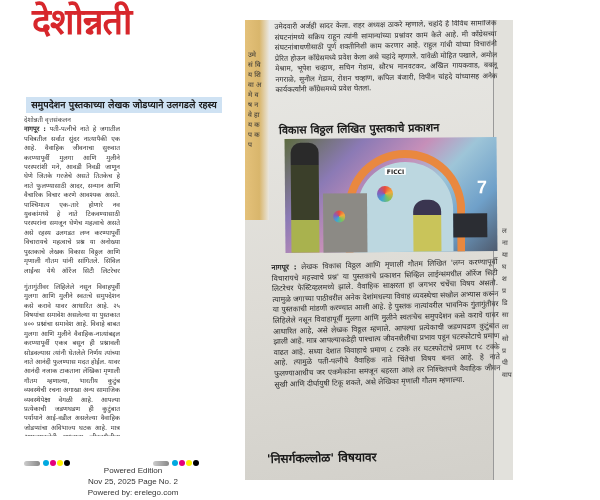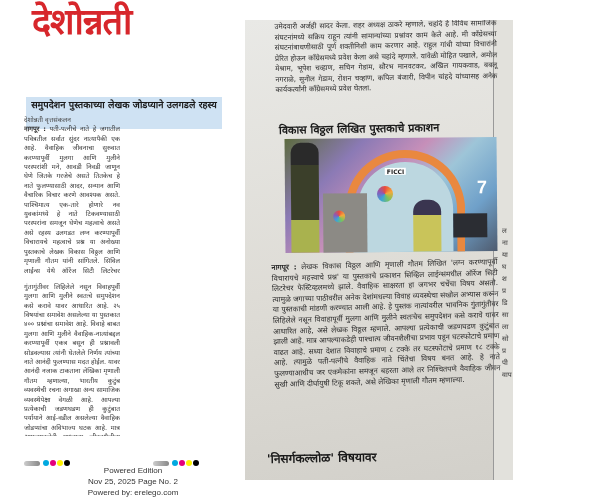--- a/index.html
+++ b/index.html
@@ -12,21 +12,21 @@
       position: absolute; left: 14px; top: 2px;
       font-family: "DejaVu Sans", sans-serif; font-weight: bold;
       font-size: 36px; line-height: 40px; color: #d7262b; letter-spacing: -1px;
     }
     .headline {
       position: absolute; left: 10px; top: 46px; width: 200px;
       font-family: "DejaVu Sans", sans-serif; font-size: 17px; line-height: 22px;
       color: #111; text-align: center; font-weight: bold;
     }
     .subhead {
-      position: absolute; left: 8px; top: 97px; width: 196px; height: 32px;
+      position: absolute; left: 8px; top: 97px; width: 196px; height: 16px;
       background: #cfe2f3; font-size: 9.5px; line-height: 16px; text-align: center;
       color: #1a1a1a; font-weight: bold; white-space: nowrap; overflow: hidden;
     }
     .cols { position: absolute; left: 6px; top: 116px; width: 200px; height: 320px; display: flex; gap: 8px; flex-direction: column; }
     .col { width: 96px; font-size: 6.6px; line-height: 9.4px; color: #333; text-align: justify; overflow: hidden; }
     .col .byline { color: #444; }
     .col .dateline { font-weight: bold; }
     .regmarks { position: absolute; top: 460px; left: 0; width: 215px; height: 10px; }
     .regmark { position: absolute; top: 0; display: flex; align-items: center; gap: 1px; }
     .regmark .bar { width: 16px; height: 5px; border-radius: 3px; background: linear-gradient(90deg,#ccc,#888); margin-right: 2px; }
@@ -102,20 +102,23 @@
   </div>
 
   <div class="footer">
     <div>Powered Edition</div>
     <div>Nov 25, 2025 Page No. 2</div>
     <div>Powered by: erelego.com</div>
   </div>
 </div>
 
 <div class="photo-clip">
+  <div class="fold">
+    <div class="fold-text">उमे सं वि य शि वा अ मे वष नवे हा य कप क प</div>
+  </div>
   <div class="edge">
     <div class="edge-text">ल ना या घ श प्र डि सा ला सो प्र पी वाप</div>
   </div>
 
   <div class="top-para">उमेदवारी अर्जही सादर केला. शहर अध्यक्ष ठाकरे म्हणाले, चहांदे हे विविध सामाजिक संघटनांमध्ये सक्रिय राहून त्यांनी सामान्यांच्या प्रश्नांवर काम केले आहे. मी काँग्रेसच्या संघटनांबाधणीसाठी पूर्ण शक्तीनिशी काम करणार आहे. राहुल गांधी यांच्या विचारांनी प्रेरित होऊन काँग्रेसमध्ये प्रवेश केला असे चहांदे म्हणाले. यावेळी मोहित पखाले, अमोल मेश्राम, भूपेश चव्हाण, सचिन गेडाम, सौरभ मानवटकर, अखिल गायकवाड, बबलू नगराळे, सुनील गेडाम, रोशन चव्हाण, कपिल बंजारी, विपीन चांहदे यांच्यासह अनेक कार्यकर्त्यांनी काँग्रेसमध्ये प्रवेश घेतला.</div>
 
   <div class="photo-title">विकास विठ्ठल लिखित पुस्तकाचे प्रकाशन</div>
 
   <div class="photo">
     <div class="arch"></div>

